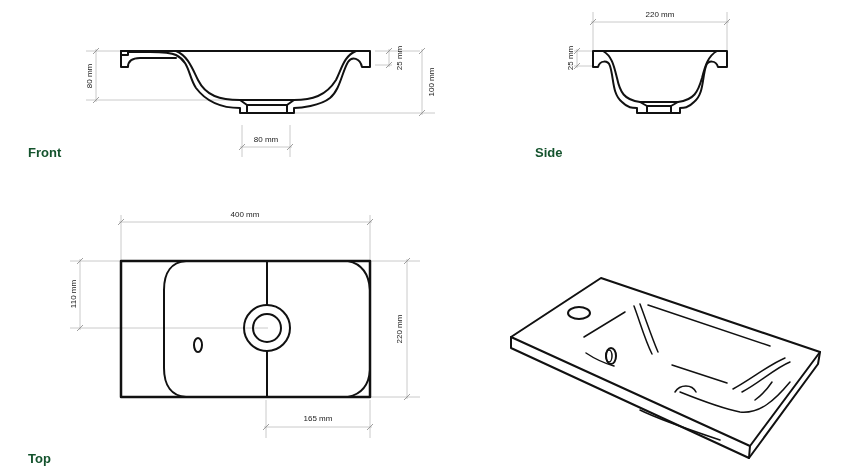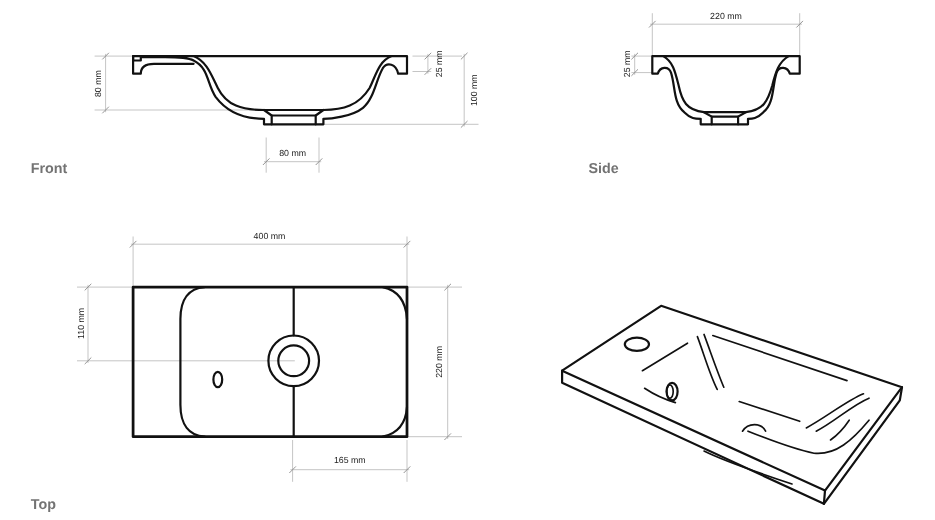--- a/index.html
+++ b/index.html
@@ -1,17 +1,17 @@
 <!DOCTYPE html>
 <html><head>
   <meta charset="utf-8">
   <style>
     html, body { margin: 0; padding: 0; background: #ffffff; }
     body { width: 850px; height: 473px; position: relative; overflow: hidden; font-family: "Liberation Sans", sans-serif; }
-    .view-label { position: absolute; font-weight: bold; font-size: 13px; color: #737373; font-family: "Liberation Sans", sans-serif; }
+    .view-label { position: absolute; font-weight: bold; font-size: 13px; color: #14532d; font-family: "Liberation Sans", sans-serif; }
     svg.drawing { position: absolute; left: 0; top: 0; }
     .dim-text { font-family: "Liberation Sans", sans-serif; font-size: 8px; fill: #222; }
     .dim { stroke: #bdbdbd; stroke-width: 0.8; fill: none; }
     .tick { stroke: #888; stroke-width: 0.8; }
     .ol { stroke: #111; stroke-width: 2; fill: none; stroke-linejoin: round; stroke-linecap: round; }
     .ol-thin { stroke: #111; stroke-width: 1.5; fill: none; stroke-linecap: round; }
   </style>
 </head>
 <body>
 

